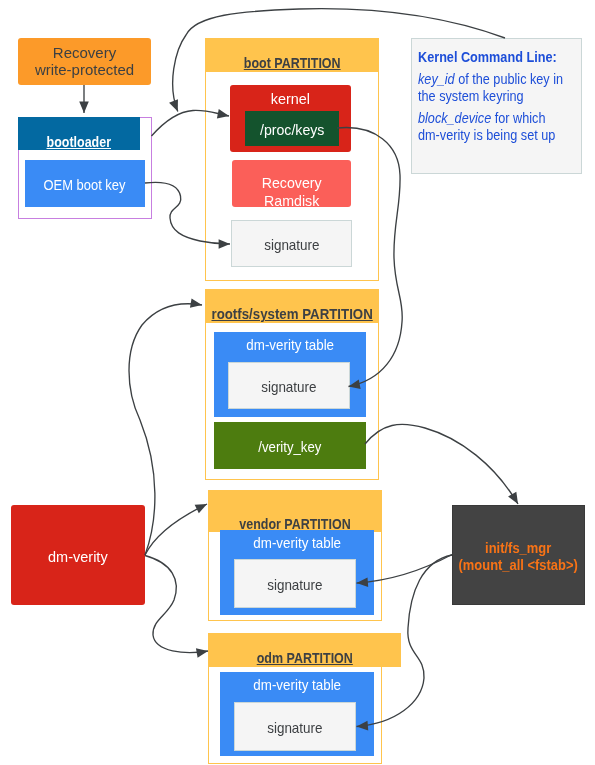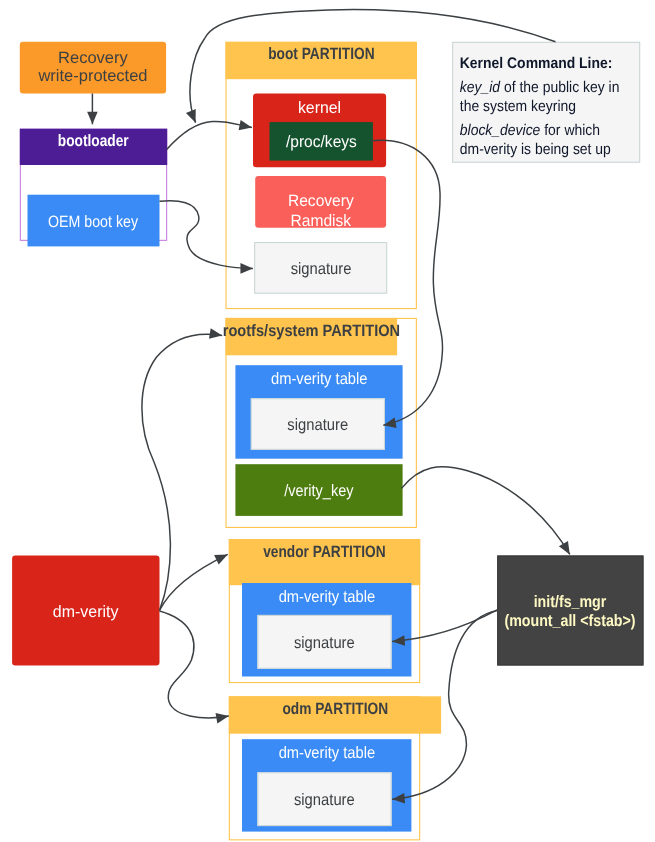--- a/index.html
+++ b/index.html
@@ -9,33 +9,33 @@
   .node{position:absolute;box-sizing:border-box;display:flex;align-items:center;
         justify-content:center;text-align:center;white-space:pre-line;line-height:1.08;
         padding-top:4px;}
 
   
   #hardware{left:18px;top:38px;width:133px;height:47px;background:#fc9a29;
             border-radius:3px;color:#3d4043;font-size:15px;padding-top:0;
             line-height:1.07;}
   #partition-bootloader{left:18px;top:117px;width:133.5px;height:102px;
             background:#ffffff;border:1px solid #c77fe0;box-sizing:border-box;}
-  #bootloader{left:18px;top:117px;width:134px;height:33px;background:#4c1d95;
+  #bootloader{left:18px;top:117px;width:122px;height:33px;background:#0369a1;
             color:#ffffff;font-size:15px;font-weight:bold;}
   #oem-boot-key{left:25px;top:160px;width:120px;height:47px;background:#3a8bf5;
-            color:#ffffff;font-size:15px;margin-top:17px;}
+            color:#ffffff;font-size:15px;}
   #dm-verity{left:11px;top:505px;width:134px;height:100px;background:#d82419;
             border-radius:3px;color:#ffffff;font-size:15px;}
 
   
   .partition{position:absolute;box-sizing:border-box;background:#ffffff;
              border:1.5px solid #ffc44d;}
   .phead{position:absolute;box-sizing:border-box;background:#ffc44d;
          color:#3d4043;font-size:15px;font-weight:bold;
-         display:flex;align-items:flex-start;justify-content:center;padding-top:3.5px;}
+         display:flex;align-items:flex-end;justify-content:center;padding-top:3.5px;text-decoration:underline;}
   .ntxt{display:inline-block;transform:scaleX(0.832);white-space:nowrap;}
   .ntxt2{display:inline-block;white-space:pre-line;}
   #hardware .ntxt2{transform:scaleX(1.0);white-space:pre;}
   #oem-boot-key .ntxt2{transform:scaleX(0.862);}
   #kernel .ntxt2{transform:scaleX(0.96);}
   #proc-keys .ntxt2{transform:scaleX(0.943);}
   #recovery .ntxt2{transform:scaleX(0.945);white-space:pre;}
   #sig-boot .ntxt2,#sig-rootfs .ntxt2,#sig-vendor .ntxt2,#sig-odm .ntxt2{transform:scaleX(0.896);}
   #dmv-rootfs .ntxt2,#dmv-vendor .ntxt2,#dmv-odm .ntxt2{transform:scaleX(0.892);}
   #verity-key .ntxt2{transform:scaleX(0.878);}
@@ -51,21 +51,21 @@
           align-items:flex-start;padding-top:5.5px;}
   #proc-keys{left:245px;top:111px;width:94px;height:35px;background:#14532d;
           color:#ffffff;font-size:15px;}
   #recovery{left:232px;top:160px;width:119px;height:47px;background:#fb5f59;
           border-radius:3px;color:#ffffff;font-size:15px;padding-top:17px;
           line-height:1.17;}
   #sig-boot{left:231px;top:220px;width:121px;height:47px;background:#f5f5f5;
           border:1px solid #cbd7d7;color:#3d4043;font-size:15px;}
 
   #p-rootfs{left:205px;top:289px;width:174px;height:191px;}
-  #p-rootfs-head{left:205px;top:289px;width:156px;height:33.5px;}
+  #p-rootfs-head{left:205px;top:289px;width:174px;height:33.5px;}
   #dmv-rootfs{left:214px;top:332px;width:152px;height:85px;background:#3a8bf5;
           color:#ffffff;font-size:15px;align-items:flex-start;padding-top:5px;}
   #sig-rootfs{left:228px;top:362px;width:122px;height:47px;background:#f5f5f5;
           border:1px solid #cbd7d7;color:#3d4043;font-size:15px;}
   #verity-key{left:214px;top:422px;width:152px;height:47px;background:#4d7c0f;
           color:#ffffff;font-size:15px;}
 
   #p-vendor{left:208px;top:490px;width:174px;height:131px;}
   #p-vendor-head{left:208px;top:490px;width:174px;height:42px;}
   #dmv-vendor{left:220px;top:530px;width:154px;height:85px;background:#3a8bf5;
@@ -76,24 +76,24 @@
   #p-odm{left:208px;top:633px;width:174px;height:131px;}
   #p-odm-head{left:208px;top:633px;width:193px;height:33.5px;}
   #dmv-odm{left:220px;top:672px;width:154px;height:84px;background:#3a8bf5;
           color:#ffffff;font-size:15px;align-items:flex-start;padding-top:5px;}
   #sig-odm{left:234px;top:702px;width:122px;height:49px;background:#f5f5f5;
           border:1px solid #cbd7d7;color:#3d4043;font-size:15px;}
 
   
   #init-fs-mgr{left:452px;top:505px;width:133px;height:100px;background:#434343;
           border:1px solid #393939;
-          color:#fef9c3;font-size:15px;font-weight:bold;line-height:1.12;}
-  #callout{position:absolute;left:411px;top:38px;width:171px;height:110px;
+          color:#f97316;font-size:15px;font-weight:bold;line-height:1.12;}
+  #callout{position:absolute;left:411px;top:38px;width:171px;height:136px;
           background:#f5f5f5;border:1px solid #cbd7d7;box-sizing:border-box;
-          padding:9.5px 0 0 6px;color:#0f172a;font-size:14px;line-height:1.21;}
+          padding:9.5px 0 0 6px;color:#1d4ed8;font-size:14px;line-height:1.21;}
   #callout .ct,#callout .cp{width:175px;transform:scaleX(0.905);
           transform-origin:left top;}
   #callout .ct{font-weight:bold;margin-bottom:5.2px;}
   #callout .cp{margin-bottom:5.2px;}
   #callout em{font-style:italic;}
 
   svg.edges{position:absolute;left:0;top:0;width:595px;height:765px;overflow:visible;
             pointer-events:none;}
   svg.edges path.e{fill:none;stroke:#3c4043;stroke-width:1.35;
                    stroke-linecap:butt;}

